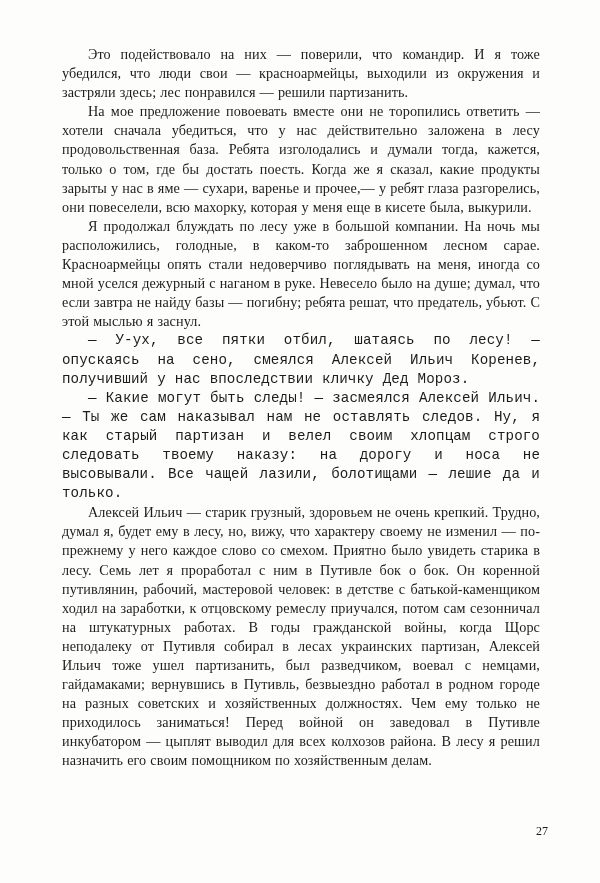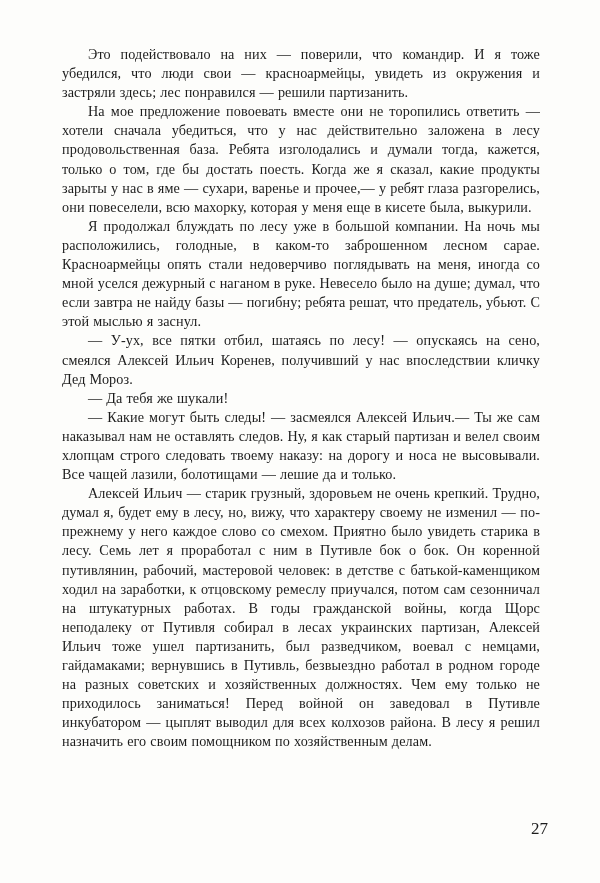--- a/index.html
+++ b/index.html
@@ -32,37 +32,37 @@
     text-align: justify;
     font-size: 14.2px;
     line-height: 19.1px;
     letter-spacing: 0.1px;
     word-spacing: 0.4px;
     color: #1c1c1c;
     hyphens: manual;
   }
   .para.dialogue {
     text-indent: 26px;
+    font-family: Liberation Mono, monospace;
   }
   .page-number {
     position: absolute;
     right: 52px;
     bottom: 44px;
-    font-size: 17px;
+    font-size: 12px;
     color: #1c1c1c;
     font-family: "Liberation Serif", serif;
   }
 </style>
 </head>
 <body>
 
 <div class="page">
   <div class="text-column">
-    <p class="para">Это подействовало на них — поверили, что командир. И я тоже убедился, что люди свои — красноармейцы, увидеть из окружения и застряли здесь; лес понравился — решили партизанить.</p>
+    <p class="para">Это подействовало на них — поверили, что командир. И я тоже убедился, что люди свои — красноармейцы, выходили из окружения и застряли здесь; лес понравился — решили партизанить.</p>
     <p class="para">На мое предложение повоевать вместе они не торопились ответить — хотели сначала убедиться, что у нас действительно заложена в лесу продовольственная база. Ребята изголодались и думали тогда, кажется, только о том, где бы достать поесть. Когда же я сказал, какие продукты зарыты у нас в яме — сухари, варенье и прочее,— у ребят глаза разгорелись, они повеселели, всю махорку, которая у меня еще в кисете была, выкурили.</p>
     <p class="para">Я продолжал блуждать по лесу уже в большой компании. На ночь мы расположились, голодные, в каком-то заброшенном лесном сарае. Красноармейцы опять стали недоверчиво поглядывать на меня, иногда со мной уселся дежурный с наганом в руке. Невесело было на душе; думал, что если завтра не найду базы — погибну; ребята решат, что предатель, убьют. С этой мыслью я заснул.</p>
     <p class="para dialogue">— У-ух, все пятки отбил, шатаясь по лесу! — опускаясь на сено, смеялся Алексей Ильич Коренев, получивший у нас впоследствии кличку Дед Мороз.</p>
-    <p class="para dialogue">— Да тебя же шукали!</p>
     <p class="para dialogue">— Какие могут быть следы! — засмеялся Алексей Ильич.— Ты же сам наказывал нам не оставлять следов. Ну, я как старый партизан и велел своим хлопцам строго следовать твоему наказу: на дорогу и носа не высовывали. Все чащей лазили, болотищами — лешие да и только.</p>
     <p class="para">Алексей Ильич — старик грузный, здоровьем не очень крепкий. Трудно, думал я, будет ему в лесу, но, вижу, что характеру своему не изменил — по-прежнему у него каждое слово со смехом. Приятно было увидеть старика в лесу. Семь лет я проработал с ним в Путивле бок о бок. Он коренной путивлянин, рабочий, мастеровой человек: в детстве с батькой-каменщиком ходил на заработки, к отцовскому ремеслу приучался, потом сам сезонничал на штукатурных работах. В годы гражданской войны, когда Щорс неподалеку от Путивля собирал в лесах украинских партизан, Алексей Ильич тоже ушел партизанить, был разведчиком, воевал с немцами, гайдамаками; вернувшись в Путивль, безвыездно работал в родном городе на разных советских и хозяйственных должностях. Чем ему только не приходилось заниматься! Перед войной он заведовал в Путивле инкубатором — цыплят выводил для всех колхозов района. В лесу я решил назначить его своим помощником по хозяйственным делам.</p>
   </div>
   <div class="page-number">27</div>
 </div>
 
 </body></html>

